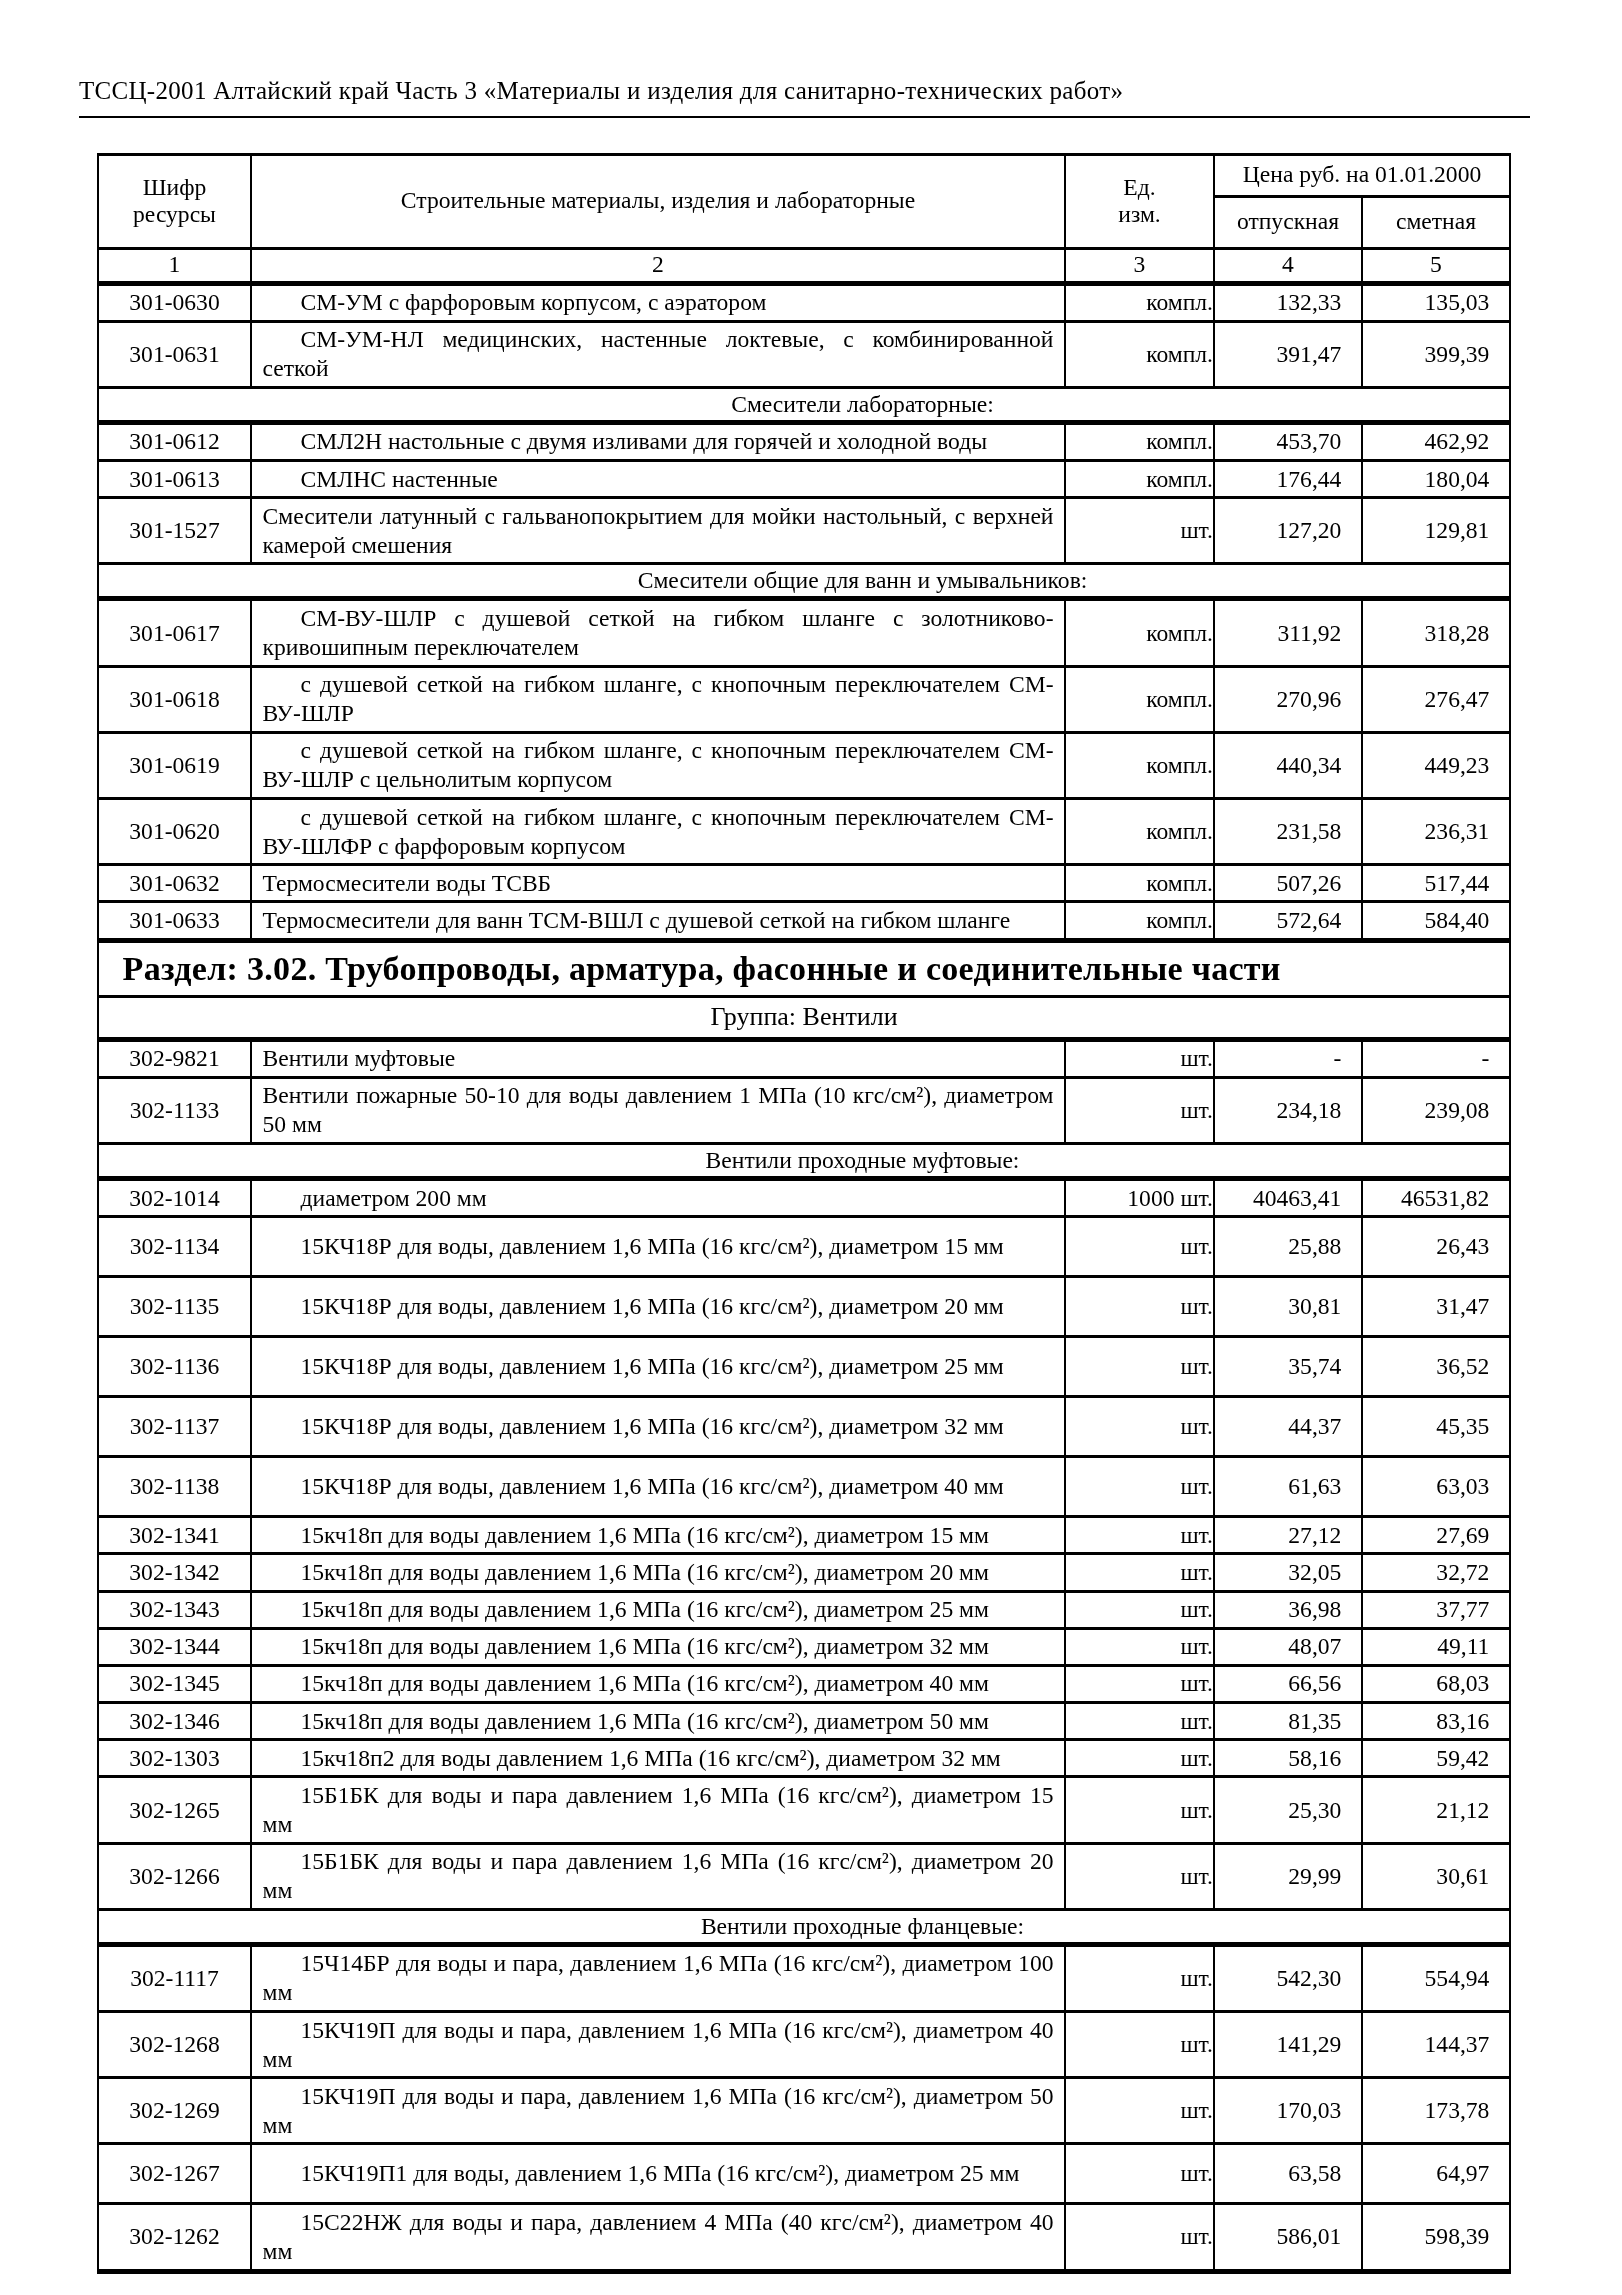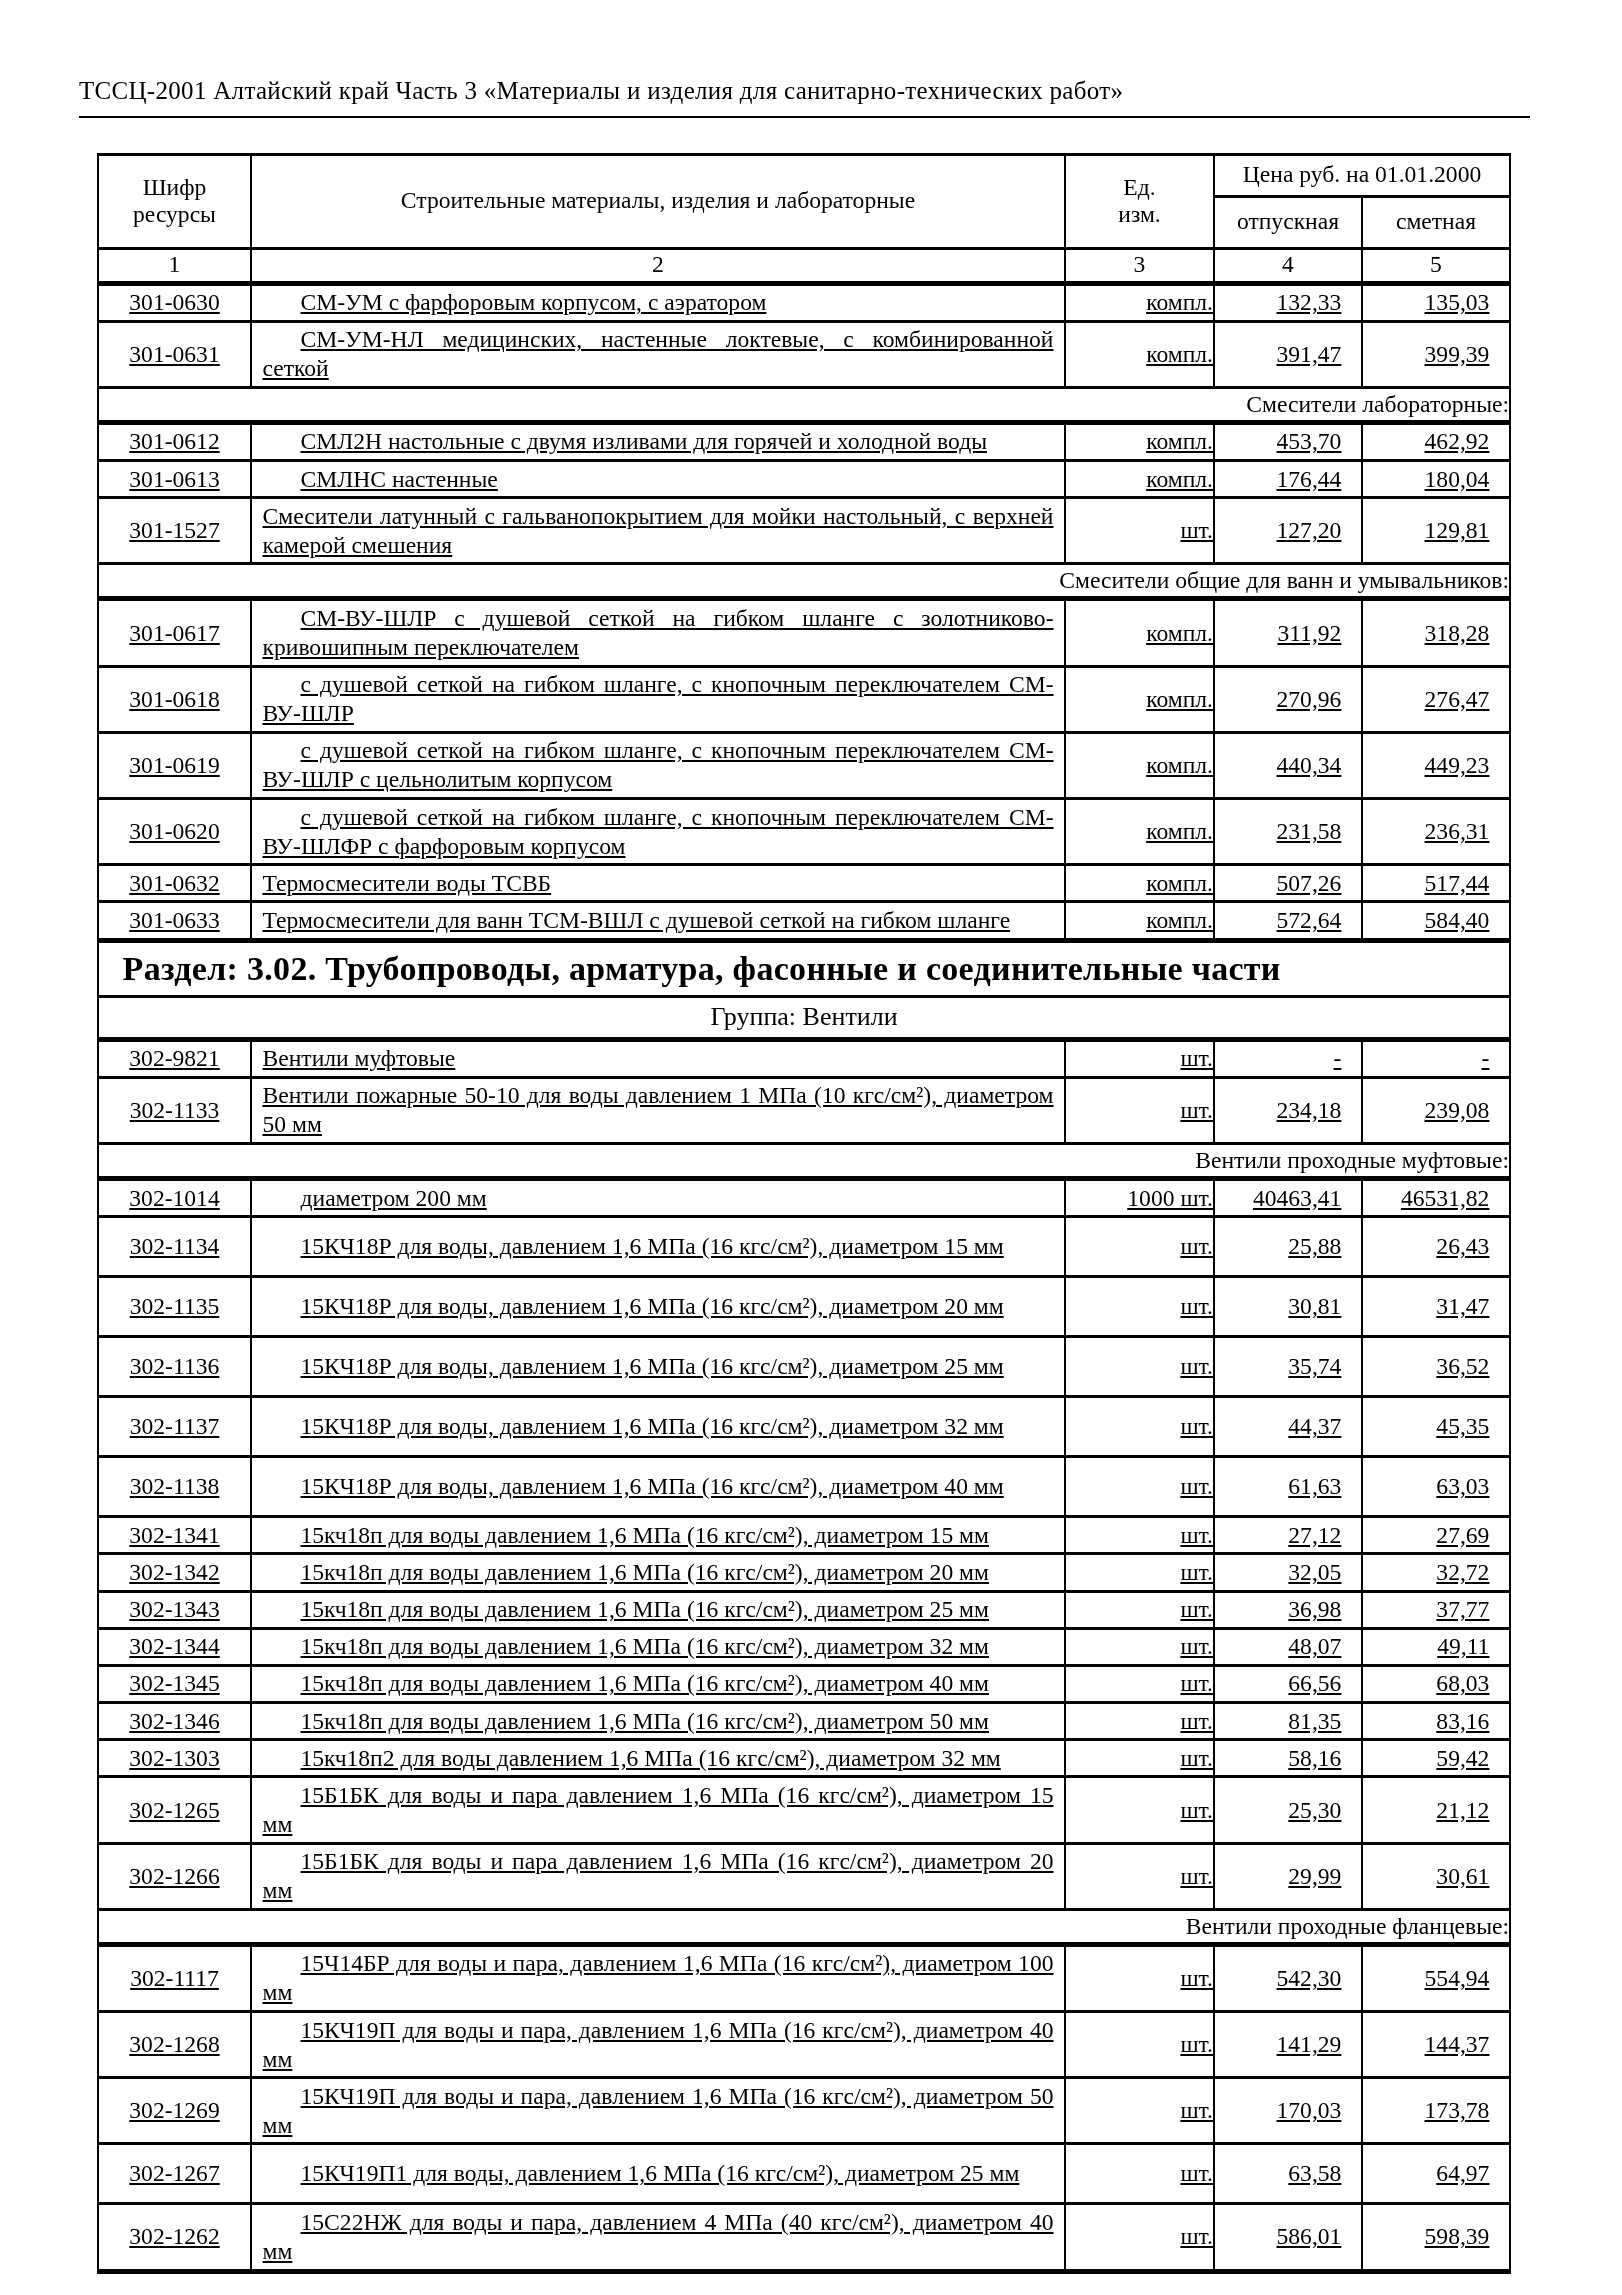--- a/index.html
+++ b/index.html
@@ -42,32 +42,32 @@
     padding: 0;
     overflow: hidden;
   }
 
   thead th { text-align: center; line-height: 27.5px; white-space: pre-line; }
   tr.hrow-a  { height: 42px; }
   tr.hrow-b  { height: 52px; }
   tr.hrow-num { height: 35px; }
   tr.hrow-num th { border-bottom: 5.2px solid #000; }
 
-  tr.row { height: 34px; text-decoration: underline; }
+  tr.row { height: 34px; }
   tr.row.tall { height: 60px; }
 
   td.code { text-align: center; }
   td.desc { text-align: justify; padding: 2.6px 10.5px; line-height: 29px; }
   td.desc.indent { text-indent: 38px; }
   td.unit { text-align: right; }
   td.otpusk, td.smet { text-align: right; padding-right: 19.6px; }
 
   tr.label-row { height: 35px; }
   tr.label-row td {
-    text-align: right;
+    text-align: center;
     padding-left: 117px;
     border-bottom-width: 5.2px;
     margin-top: 24px;
   }
 
   tr.section-row { height: 56px; }
   tr.section-row td {
     font-weight: bold;
     font-size: 34px;
     text-align: left;

